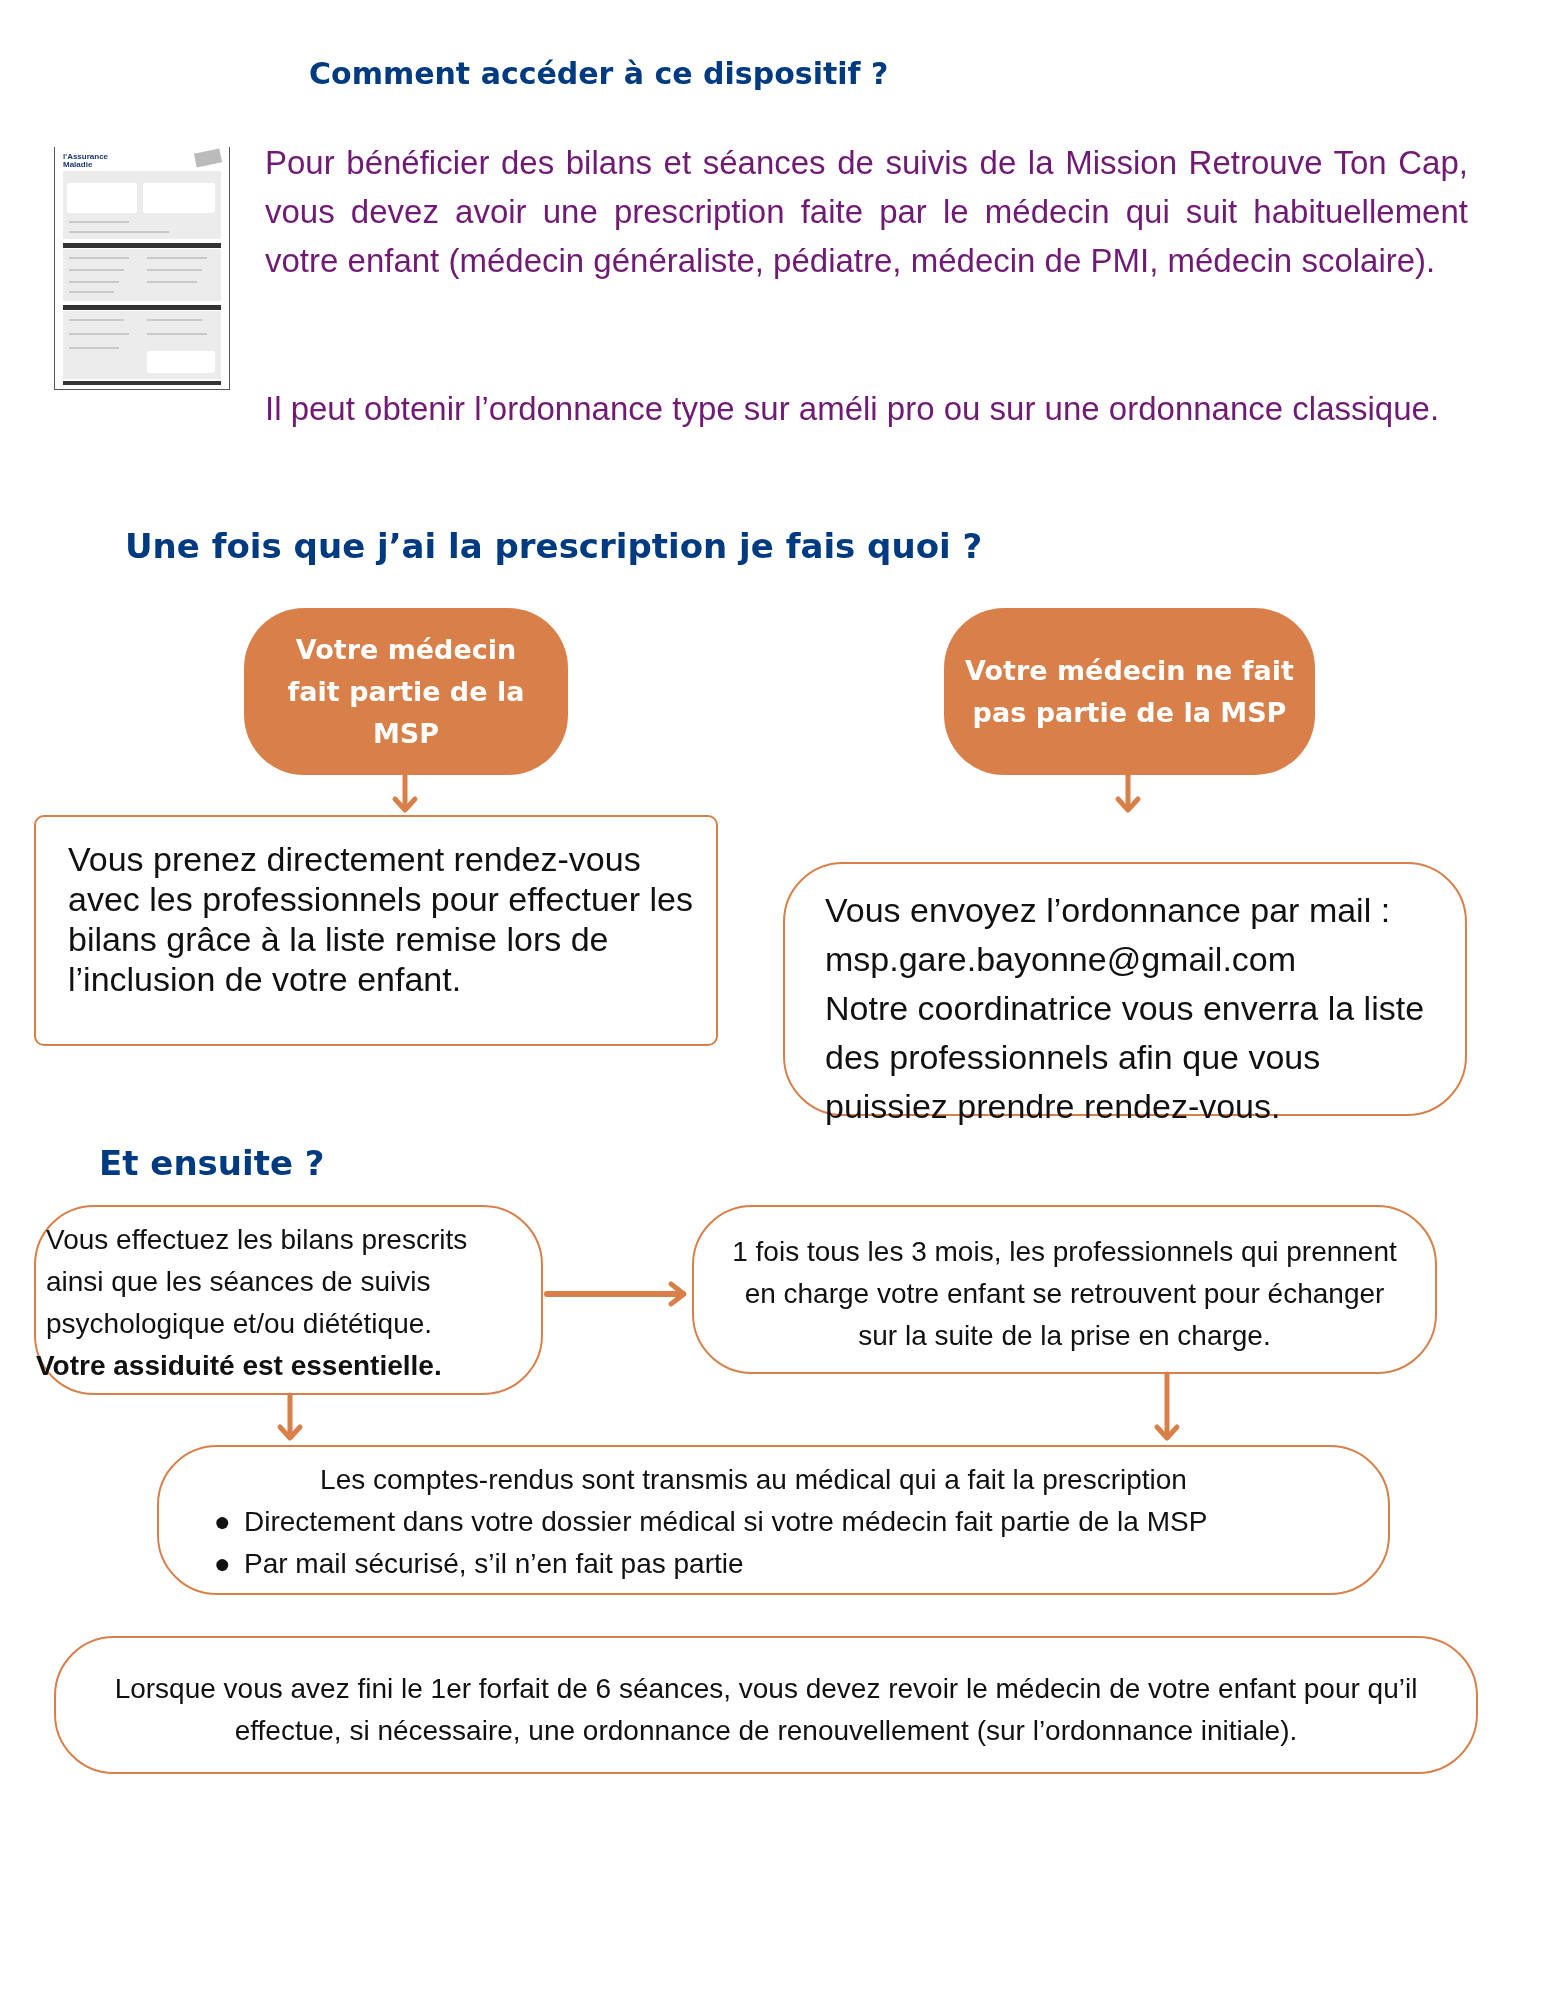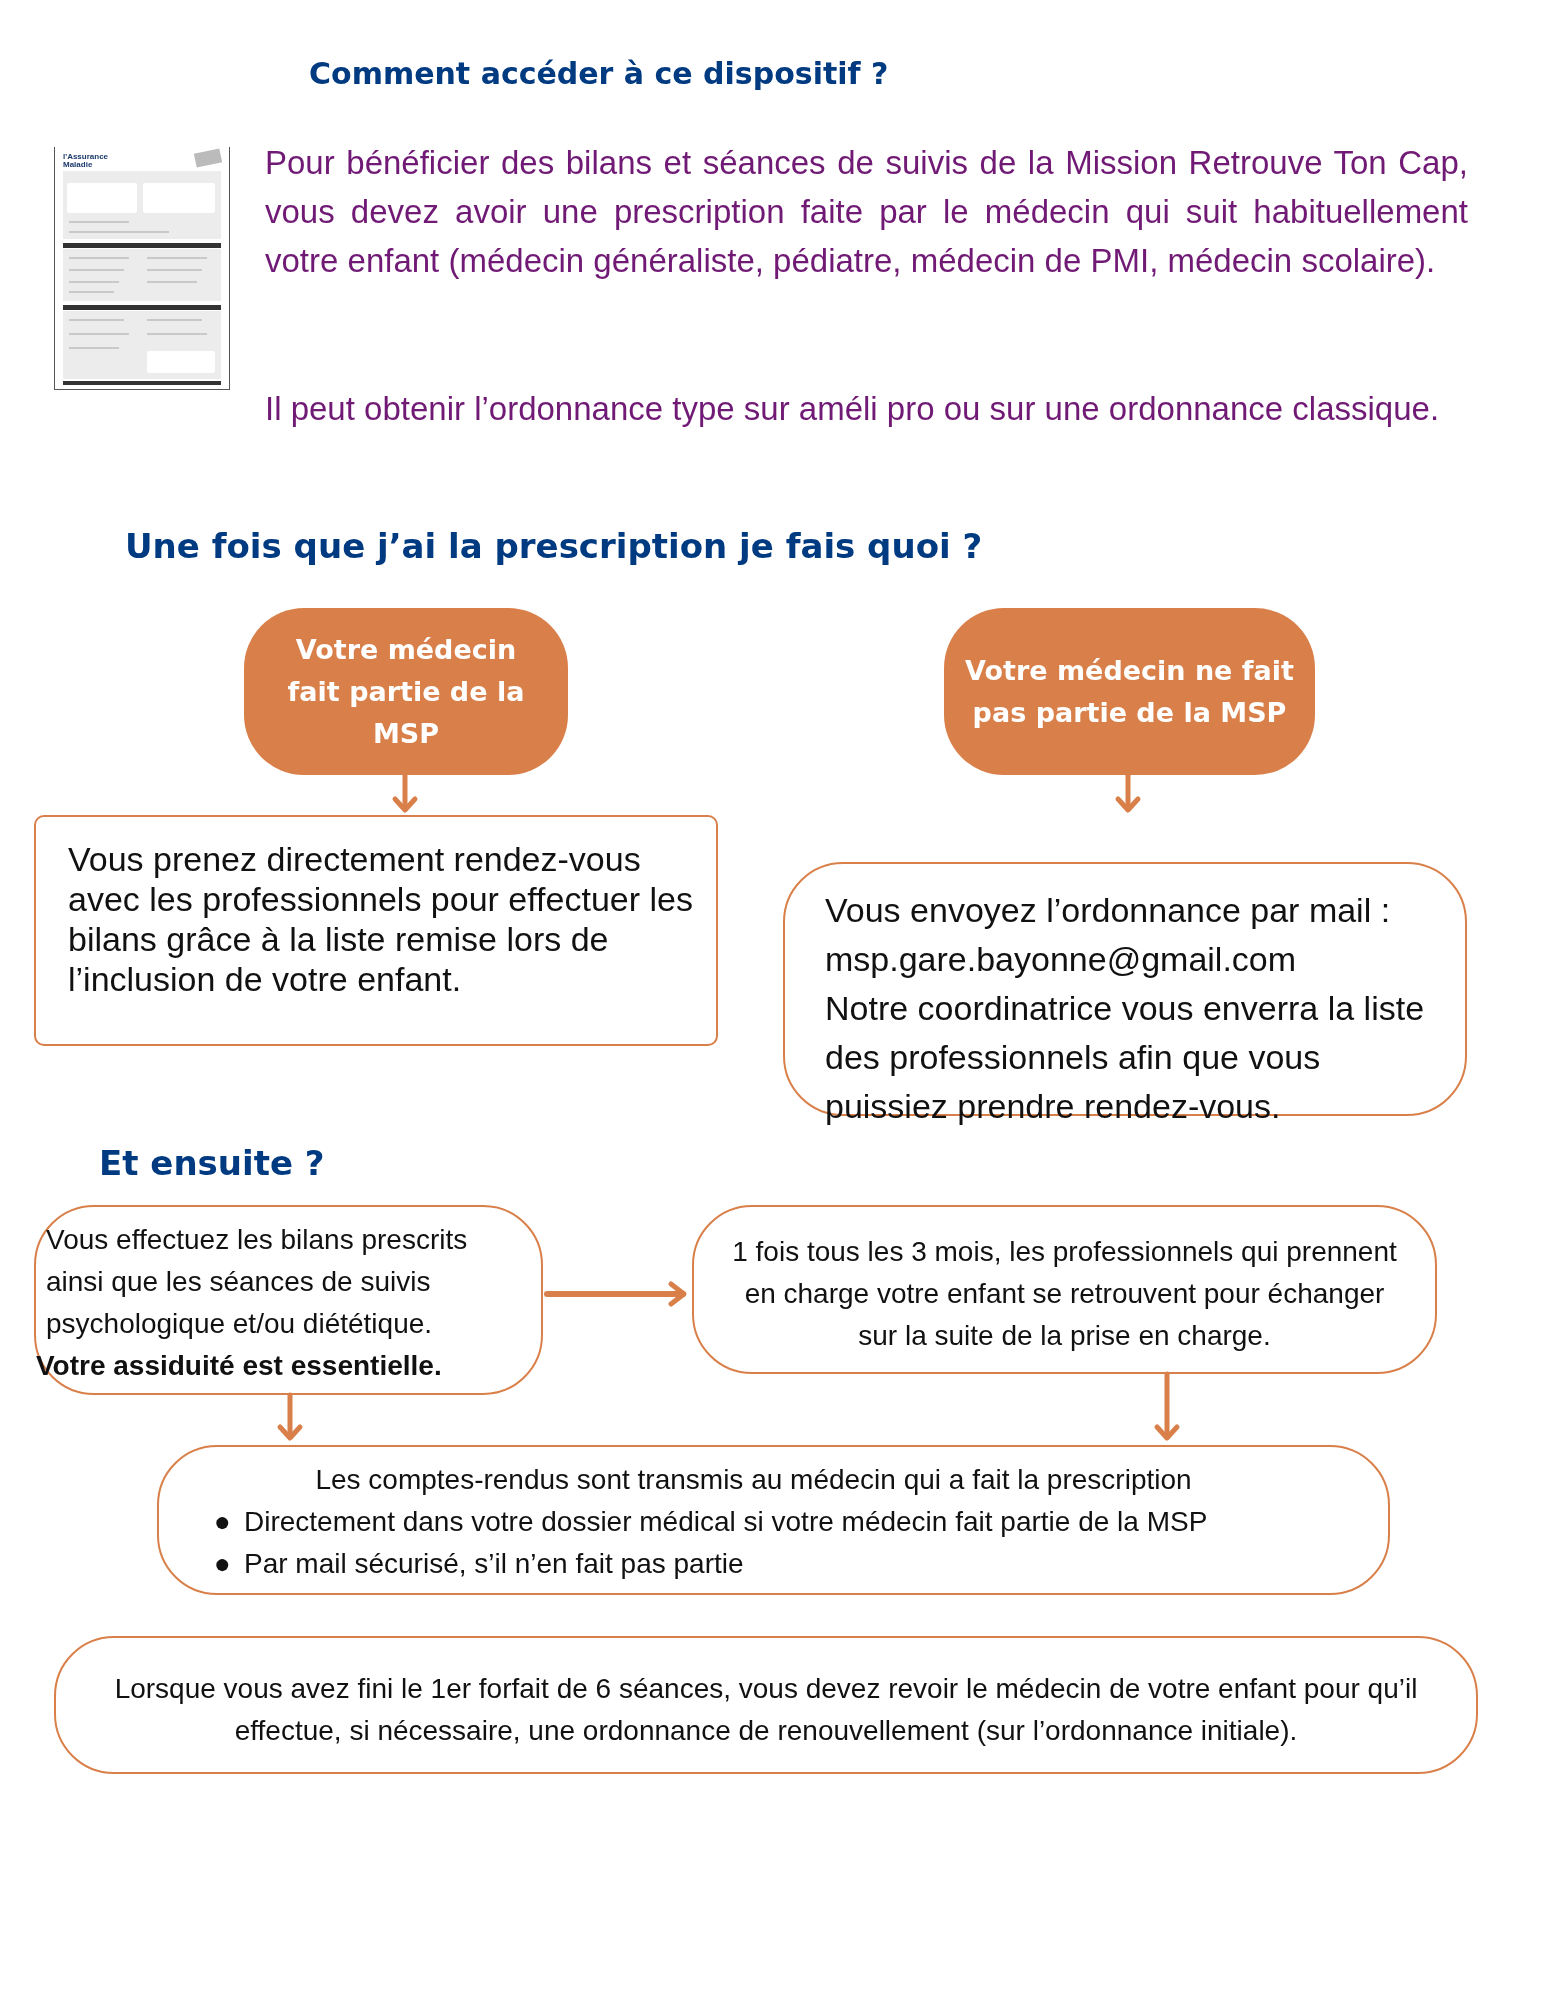--- a/index.html
+++ b/index.html
@@ -126,21 +126,21 @@
 <svg class="arrow" style="left:275px; top:1395px;" width="30" height="48">
   <line x1="15" y1="0" x2="15" y2="42" stroke="#d9804a" stroke-width="5" stroke-linecap="round"></line>
   <polyline points="5,32 15,43 25,32" fill="none" stroke="#d9804a" stroke-width="5" stroke-linecap="round" stroke-linejoin="round"></polyline>
 </svg>
 <svg class="arrow" style="left:1152px; top:1374px;" width="30" height="69">
   <line x1="15" y1="0" x2="15" y2="63" stroke="#d9804a" stroke-width="5" stroke-linecap="round"></line>
   <polyline points="5,53 15,64 25,53" fill="none" stroke="#d9804a" stroke-width="5" stroke-linecap="round" stroke-linejoin="round"></polyline>
 </svg>
 
 <div class="abs box box-c">
-  <div class="title">Les comptes-rendus sont transmis au médecin qui a fait la prescription</div>
+  <div class="title">Les comptes-rendus sont transmis au médical qui a fait la prescription</div>
   <ul>
     <li><span class="bullet">●</span><span>Directement dans votre dossier médical si votre médecin fait partie de la MSP</span></li>
     <li><span class="bullet">●</span><span>Par mail sécurisé, s’il n’en fait pas partie</span></li>
   </ul>
 </div>
 
 <div class="abs box box-d">
   <div style="padding:0 30px;">Lorsque vous avez fini le 1er forfait de 6 séances, vous devez revoir le médecin de votre enfant pour qu’il effectue, si nécessaire, une ordonnance de renouvellement (sur l’ordonnance initiale).</div>
 </div>
 

